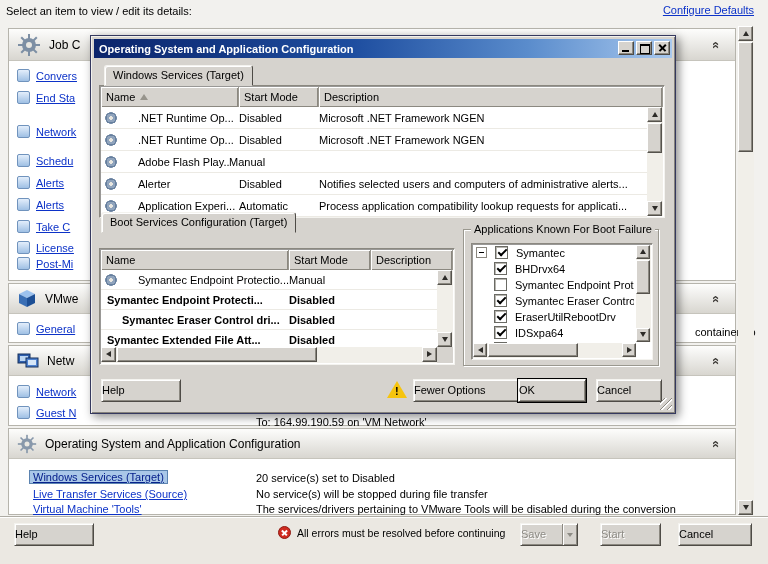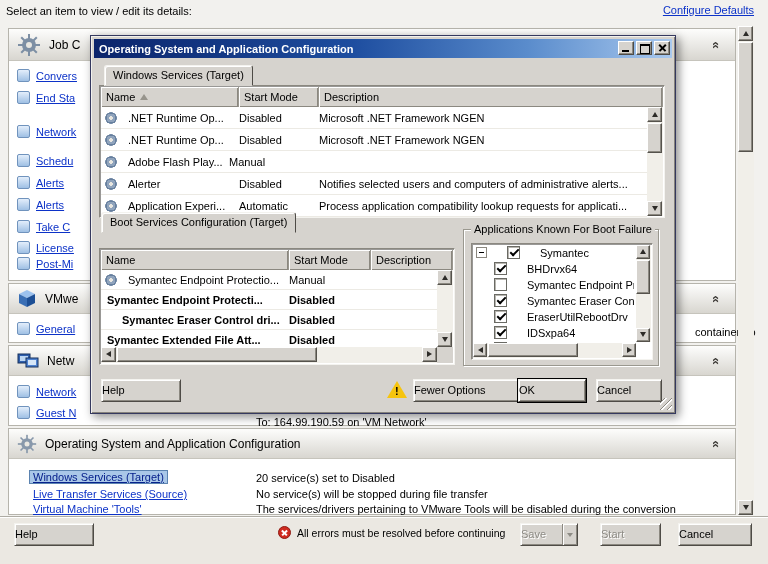--- a/index.html
+++ b/index.html
@@ -41,26 +41,26 @@
   .ic-min::before{content:"";position:absolute;left:3px;bottom:2px;width:7px;height:2px;background:#000}
   .ic-max::before{content:"";position:absolute;left:3px;top:2px;width:8px;height:7px;border:1px solid #000;border-top-width:2px}
   .ic-x::before,.ic-x::after{content:"";position:absolute;left:3px;top:5px;width:9px;height:1.6px;background:#000}
   .ic-x::before{transform:rotate(45deg)}.ic-x::after{transform:rotate(-45deg)}
   .tab{position:absolute;background:#d6d3ce;border:1px solid;border-color:#f4f3ef #4e4b46 #d6d3ce #f4f3ef;border-radius:3px 3px 0 0;box-shadow:inset 1px 1px 0 #fff;padding:3px 8px 0;height:21px;white-space:nowrap;z-index:2;cursor:pointer}
   .thead{position:absolute;left:1px;top:1px;right:1px;height:20px;display:flex;z-index:1}
   .th{background:#d6d3ce;border-right:1px solid #9a978f;box-shadow:inset 1px 1px 0 #fff,inset -1px -1px 0 #8b8880;padding:3px 5px;white-space:nowrap;overflow:hidden;display:flex;align-items:center;gap:5px;cursor:pointer}
   .sort-asc{width:0;height:0;border-left:4px solid transparent;border-right:4px solid transparent;border-bottom:6px solid #97948c}
   .trow{position:absolute;left:1px;display:flex;align-items:center;border-bottom:1px solid #eceae4;background:#fff;white-space:nowrap;cursor:default}
   .bold{font-weight:bold}
-  .c-name{display:flex;align-items:center;gap:11px;padding-left:4px;overflow:hidden}
+  .c-name{display:flex;align-items:center;gap:21px;padding-left:4px;overflow:hidden}
   .c-mode,.c-desc{overflow:hidden}
   .svc-ic{width:12px;height:12px;border-radius:50%;flex:0 0 auto;background:radial-gradient(circle,#e8e6e0 0 2px,#8fa3bc 2px 4.5px,#667f9e 4.5px 6px,transparent 6px)}
   .groupbox{position:absolute;border:1px solid #9a988f;box-shadow:inset 1px 1px 0 #fff,1px 1px 0 #fff}
   .legend{position:absolute;top:-7px;left:7px;background:#d6d3ce;padding:0 3px;white-space:nowrap}
-  .tree-item{position:absolute;display:flex;align-items:center;gap:20px;white-space:nowrap;overflow:hidden;right:18px;cursor:pointer}
+  .tree-item{position:absolute;display:flex;align-items:center;gap:8px;white-space:nowrap;overflow:hidden;right:18px;cursor:pointer}
   .expander{width:11px;height:11px;border:1px solid #8b8880;background:#fff;position:relative;flex:0 0 auto}
   .expander::before{content:"";position:absolute;left:2px;top:4px;width:5px;height:1px;background:#000}
   .cb{width:13px;height:13px;background:#fff;border:1px solid #6a6a64;box-shadow:inset 1px 1px 0 #b8b6b0;position:relative;flex:0 0 auto;cursor:pointer}
   .cb.checked::after{content:"";position:absolute;left:2px;top:2px;width:7px;height:3px;border-left:2px solid #000;border-bottom:2px solid #000;transform:rotate(-45deg)}
   .warn-ic{position:absolute;width:0;height:0;border-left:10px solid transparent;border-right:10px solid transparent;border-bottom:17px solid #f6c40e}
   .warn-bang{position:absolute;font-weight:bold;font-size:11px;color:#000}
   .grip{position:absolute;right:3px;bottom:3px;width:12px;height:12px;background:repeating-linear-gradient(135deg,transparent 0 3px,#8b8880 3px 4px,#fff 4px 5px)}
   
   .footer{position:absolute;left:0;top:516px;width:768px;height:48px;background:#ebe8e2;border-top:1px solid #aeaca4;box-shadow:inset 0 1px 0 #fff}
   .err-ic{position:absolute;width:13px;height:13px;border-radius:50%;background:#cf2a1f;border:1px solid #8e1a12}

